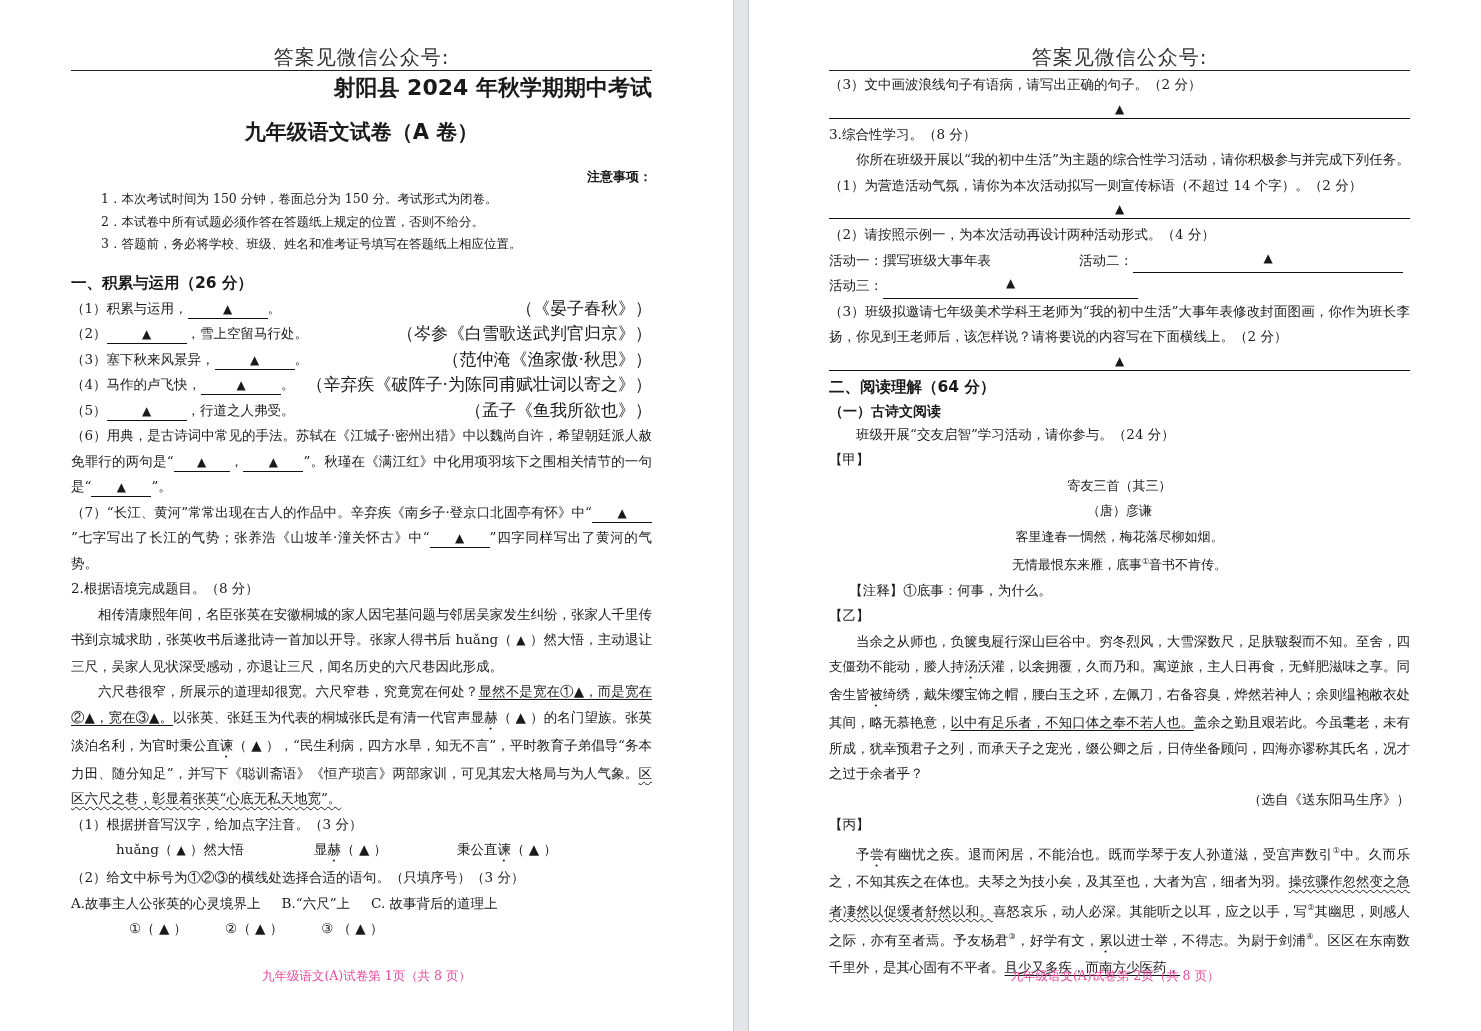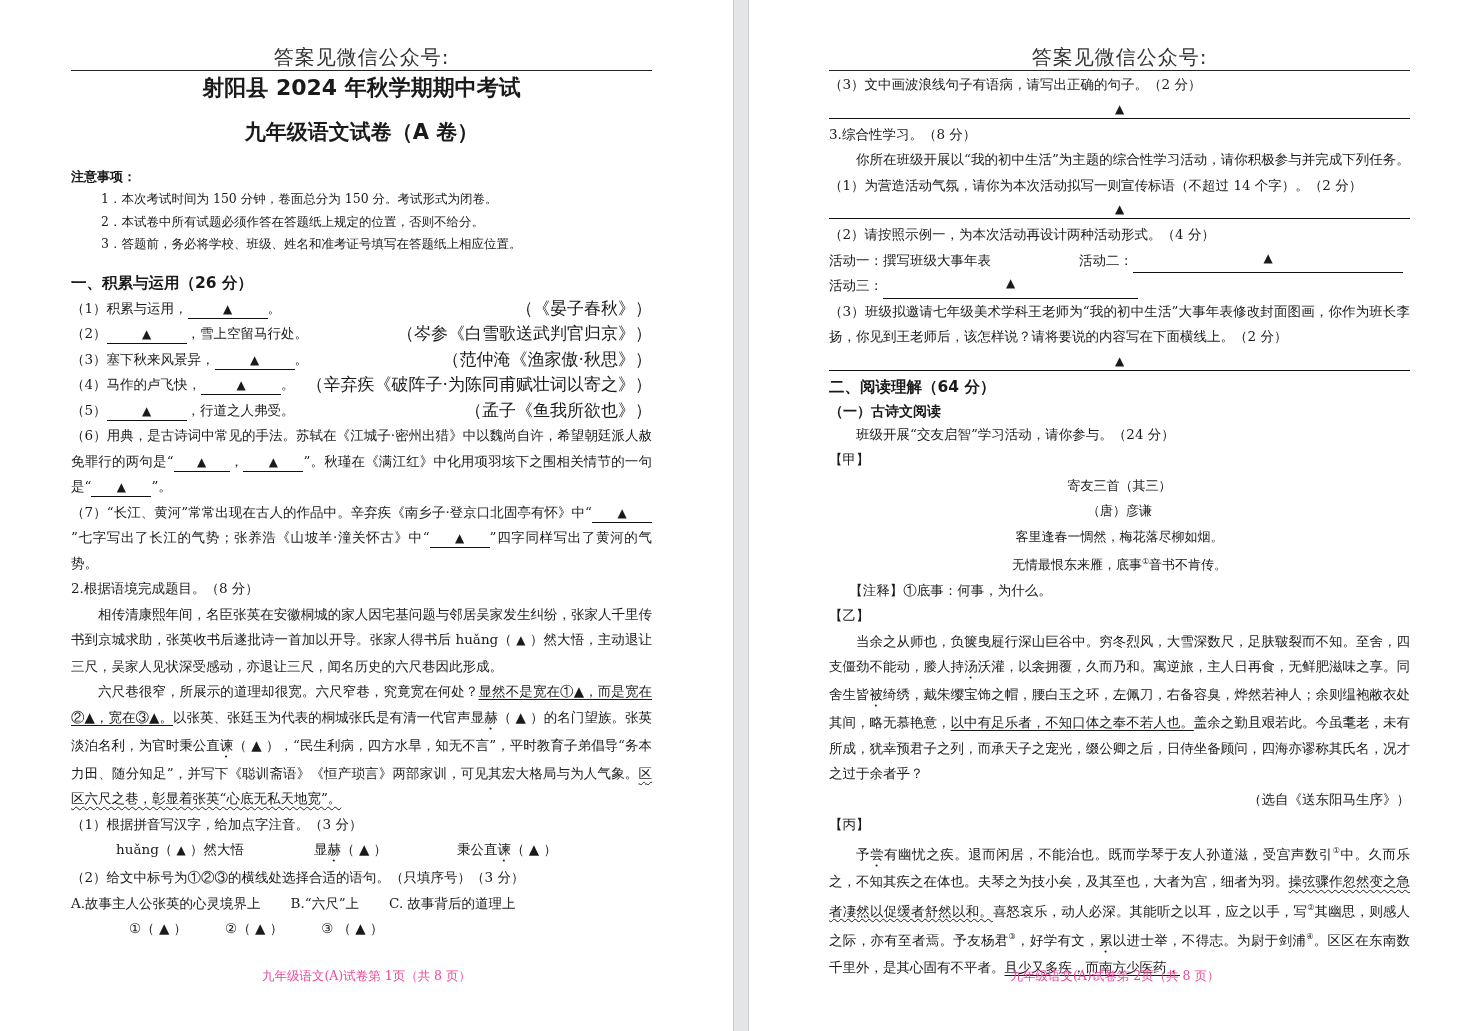--- a/index.html
+++ b/index.html
@@ -28,23 +28,23 @@
       height: 26px; line-height: 26px;
       border-bottom: 1px solid #222;
     }
     .left .hdr { left: 71px; width: 581px; }
     .right .hdr { left: 80px; width: 581px; }
 
     .content { position: absolute; font-size: 13.5px; line-height: 25.5px; }
     .left .content { left: 71px; top: 72px; width: 581px; }
     .right .content { left: 80px; top: 72px; width: 581px; }
 
-    .title1 { text-align: center; font-size: 22px; font-weight: bold; line-height: 32px; margin-top: 0px; font-family: "DejaVu Sans", "Liberation Sans", sans-serif; }
+    .title1 { text-align: right; font-size: 22px; font-weight: bold; line-height: 32px; margin-top: 0px; font-family: "DejaVu Sans", "Liberation Sans", sans-serif; }
     .title2 { text-align: center; font-size: 21px; font-weight: bold; line-height: 32px; margin-top: 12px; margin-bottom: 18px; font-family: "DejaVu Sans", "Liberation Sans", sans-serif; }
-    .notice-h { font-weight: bold; font-size: 13px; line-height: 22px; font-family: "DejaVu Sans", "Liberation Sans", sans-serif; }
+    .notice-h { font-weight: bold; font-size: 13px; line-height: 22px; font-family: "DejaVu Sans", "Liberation Sans", sans-serif; text-align: right; }
     .notice-item { padding-left: 30px; font-size: 12.5px; line-height: 22.5px; }
     .sec-h { font-weight: bold; font-size: 15.5px; line-height: 26px; margin-top: 14px; font-family: "DejaVu Sans", "Liberation Sans", sans-serif; }
     .subsec-h { font-weight: bold; font-size: 14px; line-height: 22px; font-family: "DejaVu Sans", "Liberation Sans", sans-serif; }
     .row { display: flex; justify-content: space-between; white-space: nowrap; }
     .row .src { font-size: 17px; }
     .indent { text-indent: 2em; }
     .p { text-align: justify; }
     .blank {
       display: inline-block; border-bottom: 1px solid #111; text-align: center;
       line-height: 18px; vertical-align: baseline; text-indent: 0;
@@ -115,21 +115,21 @@
       <div class="p indent"><span>六尺巷很窄，所展示的道理却很宽。六尺窄巷，究竟宽在何处？</span><span class="ul">显然不是宽在①▲，而是宽在②▲，宽在③▲。</span><span>以张英、张廷玉为代表的桐城张氏是有清一代官声显</span><span class="dot">赫</span><span>（ ▲ ）的名门望族。张英淡泊名利，为官时秉公直</span><span class="dot">谏</span><span>（ ▲ ），“民生利病，四方水旱，知无不言”，平时教育子弟倡导“务本力田、随分知足”，并写下《聪训斋语》《恒产琐言》两部家训，可见其宏大格局与为人气象。</span><span class="wavy">区区六尺之巷，彰显着张英“心底无私天地宽”。</span></div>
 
       <div>（1）根据拼音写汉字，给加点字注音。（3 分）</div>
       <div class="choice-row" style="padding-left:45px; gap:70px;">
         <span><span>huǎng（ </span><span class="tri">▲</span><span> ）然大悟</span></span>
         <span><span>显</span><span class="dot">赫</span><span>（ ▲ ）</span></span>
         <span><span>秉公直</span><span class="dot">谏</span><span>（ ▲ ）</span></span>
       </div>
 
       <div>（2）给文中标号为①②③的横线处选择合适的语句。（只填序号）（3 分）</div>
-      <div class="choice-row" style="gap:30px;">
+      <div class="choice-row" style="gap:21px;">
         <span>A.故事主人公张英的心灵境界上</span>
         <span>B.“六尺”上</span>
         <span>C.  故事背后的道理上</span>
       </div>
       <div class="choice-row" style="padding-left:58px; gap:38px;">
         <span>①（ ▲ ）</span>
         <span>②（ ▲ ）</span>
         <span>③ （ ▲ ）</span>
       </div>
     </div>

